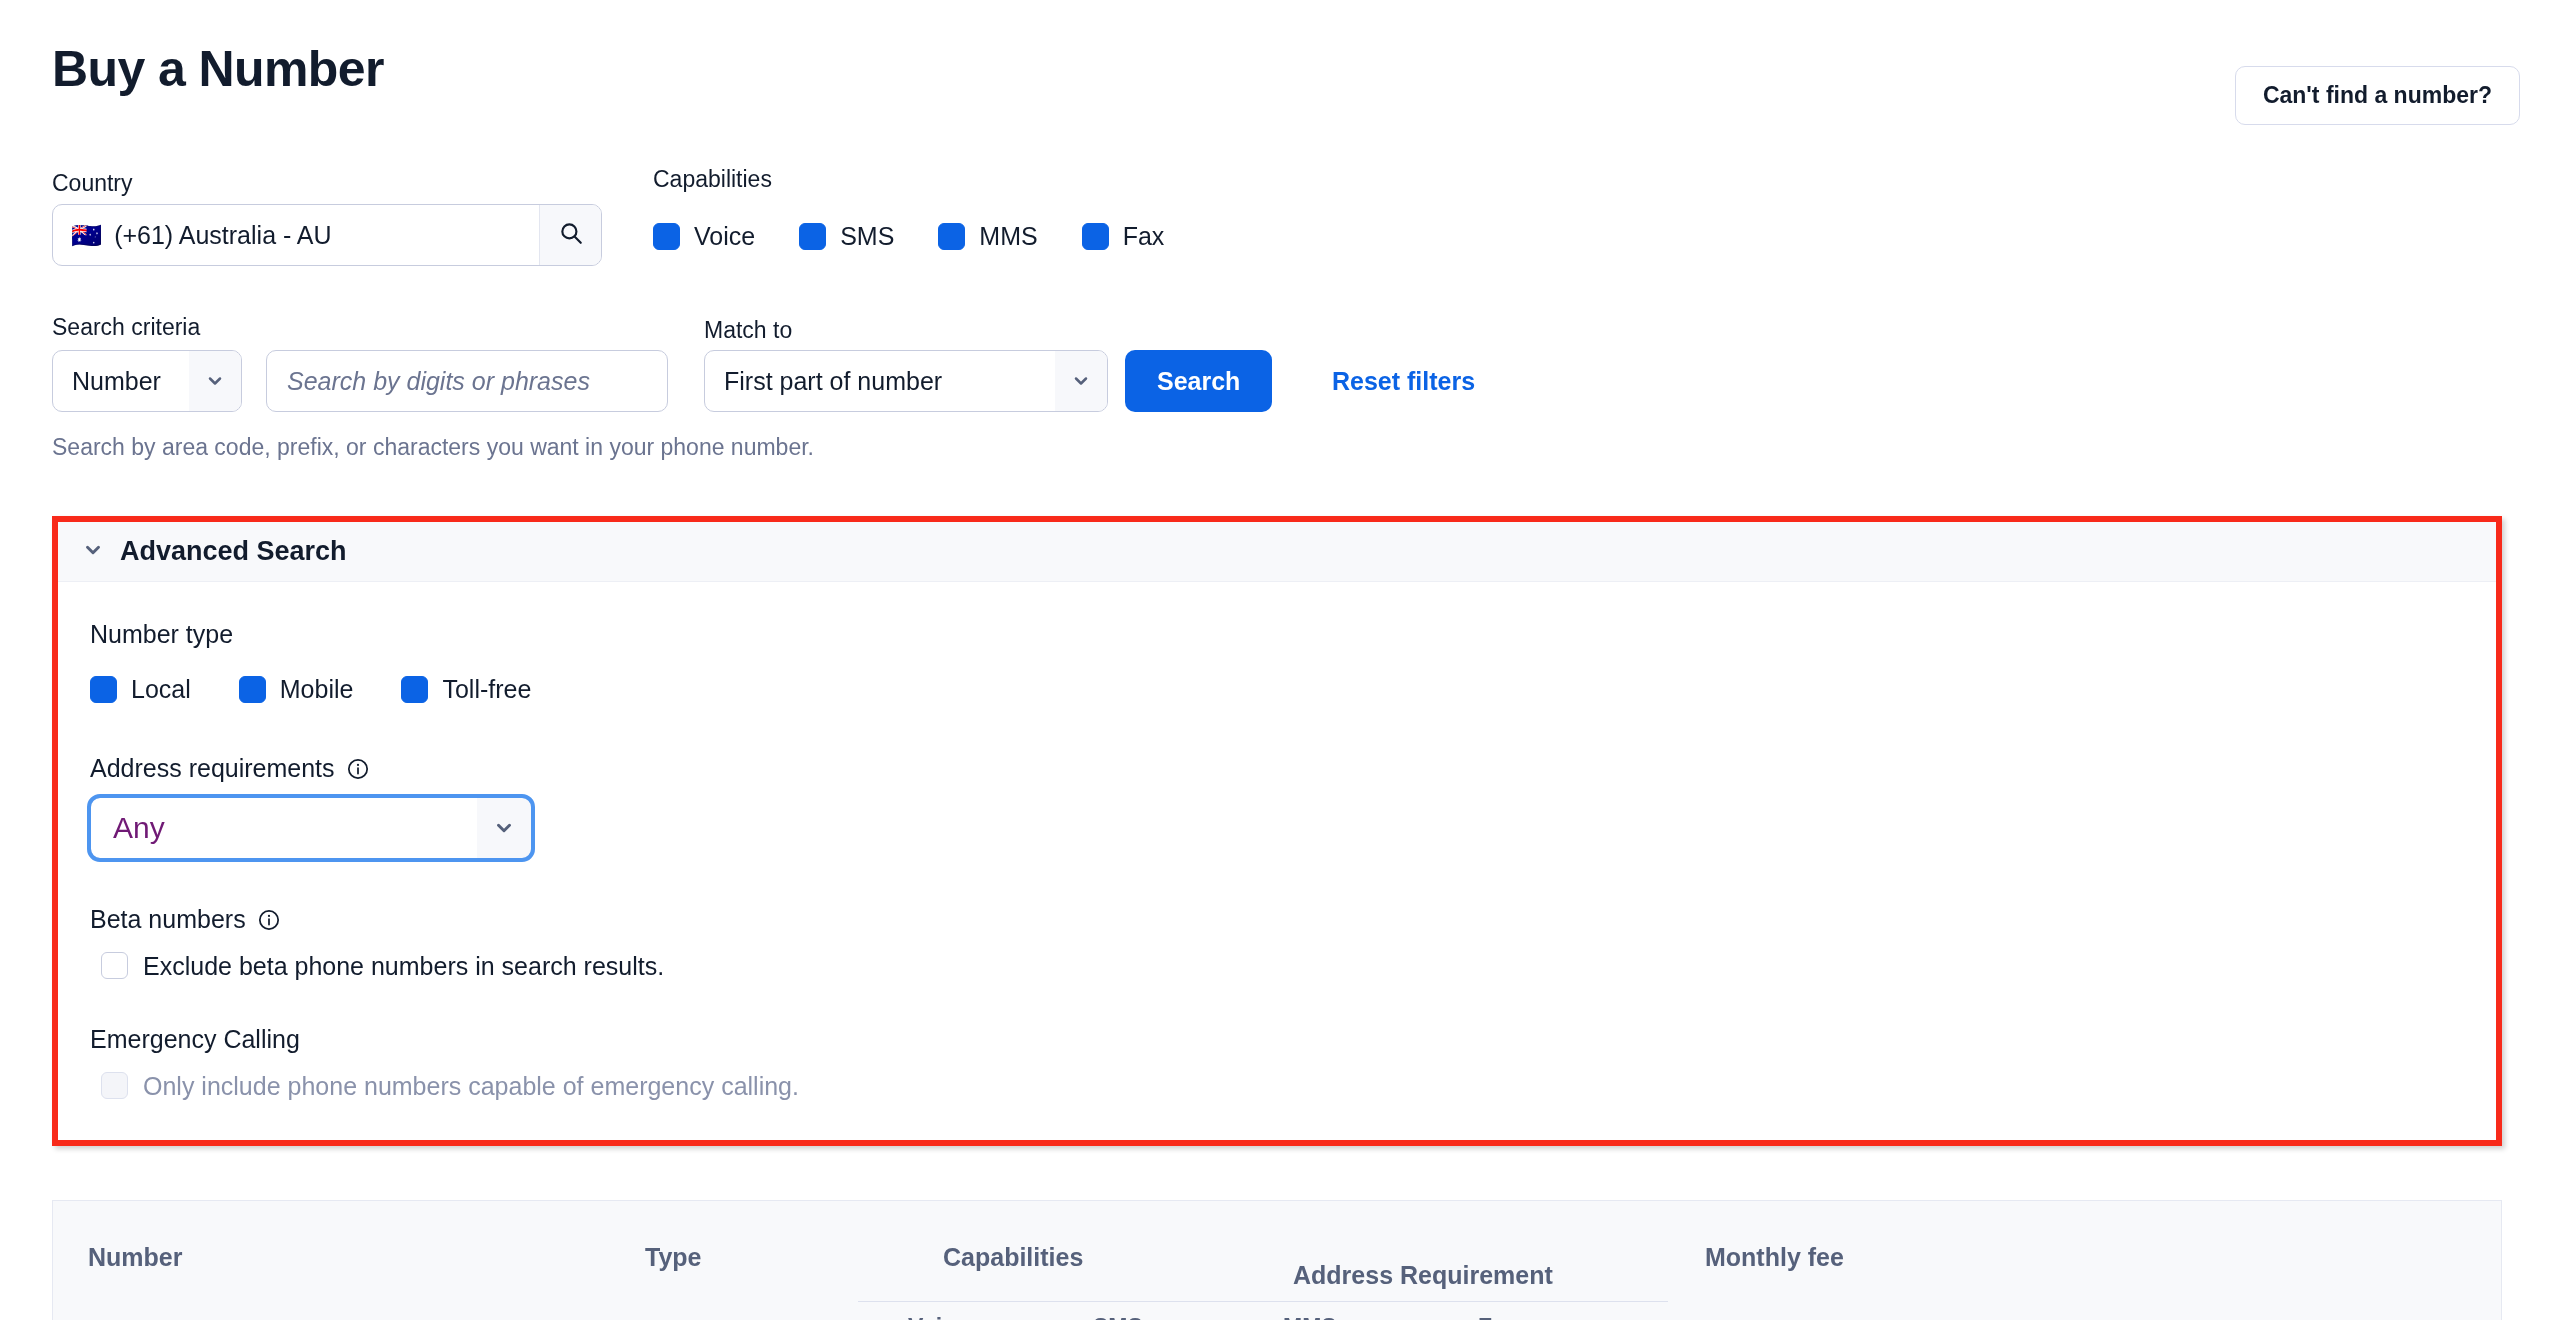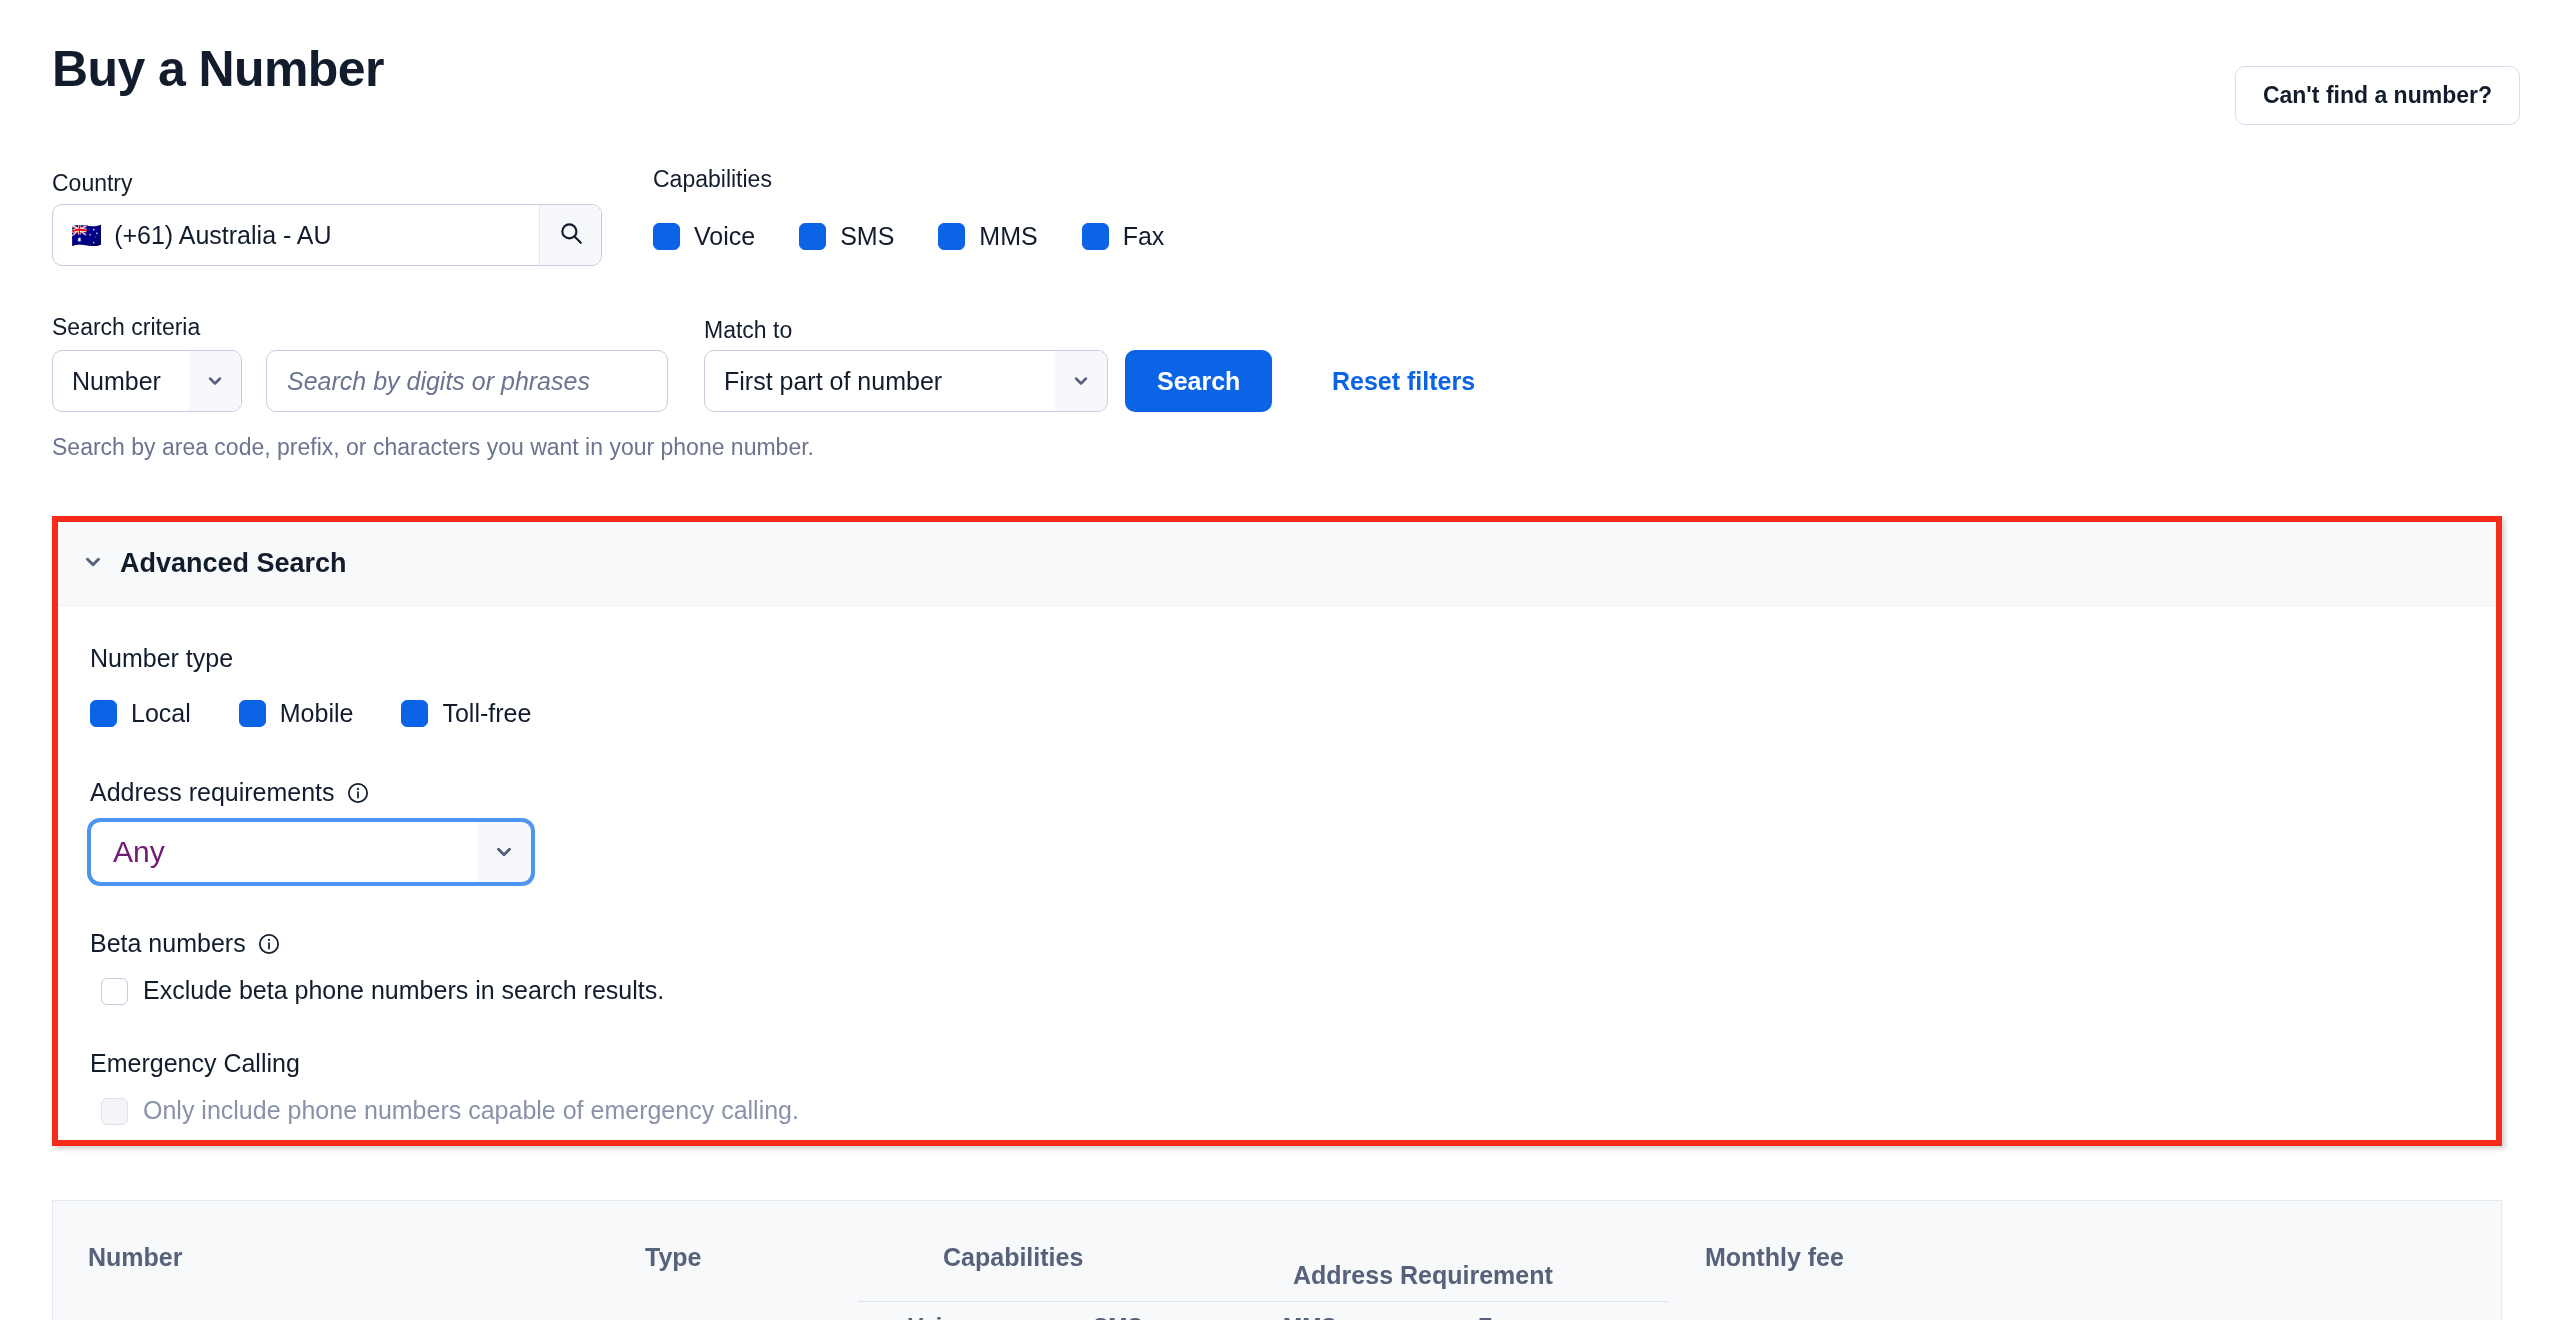--- a/index.html
+++ b/index.html
@@ -114,21 +114,21 @@
 
   
   .adv-panel {
     position: absolute; left: 52px; top: 516px;
     width: 2450px; height: 630px;
     border: 6px solid #F82A1A;
     background: #ffffff;
     box-shadow: 3px 3px 5px rgba(0,0,0,0.18);
   }
   .adv-header {
-    height: 84px; background: #F8F9FB;
+    height: 60px; background: #F8F9FB;
     border-bottom: 1px solid #EDEFF5;
     display: flex; align-items: center; gap: 16px;
     padding-left: 24px; cursor: pointer;
   }
   .adv-title { font-size: 27px; font-weight: 700; color: #121C2D; white-space: nowrap; }
 
   .adv-body { padding: 38px 0 0 32px; }
   .sec-label {
     font-size: 25px; font-weight: 400; color: #121C2D;
     display: flex; align-items: center; gap: 12px; white-space: nowrap;
@@ -144,21 +144,21 @@
     margin-top: 14px;
     width: 442px; height: 62px;
     border: 1.5px solid #C7CCDE; border-radius: 10px;
     background: #fff; display: flex; align-items: stretch; overflow: hidden;
     outline: 4px solid #4D95F0; outline-offset: -1px; cursor: pointer;
   }
   .addr-select .sel-val { flex: 1; display: flex; align-items: center; padding-left: 22px; font-size: 30px; color: #701a75; }
   .addr-select .sel-caret { width: 54px; display: flex; align-items: center; justify-content: center; background: #F7F8FB; }
 
   .beta-block { margin-top: 46px; }
-  .chk-line { display: flex; align-items: flex-end; gap: 15px; margin-top: 18px; cursor: pointer; padding-left: 11px; }
+  .chk-line { display: flex; align-items: flex-start; gap: 15px; margin-top: 18px; cursor: pointer; padding-left: 11px; }
   .chk-line .cb-text { font-size: 25px; color: #121C2D; white-space: nowrap; }
   .chk-line.is-disabled { cursor: default; }
   .chk-line.is-disabled .cb-text { color: #8A92AB; }
 
   .emerg-block { margin-top: 44px; }
 
   
   .table-wrap {
     position: absolute; left: 52px; top: 1200px;
     width: 2450px; height: 120px;

